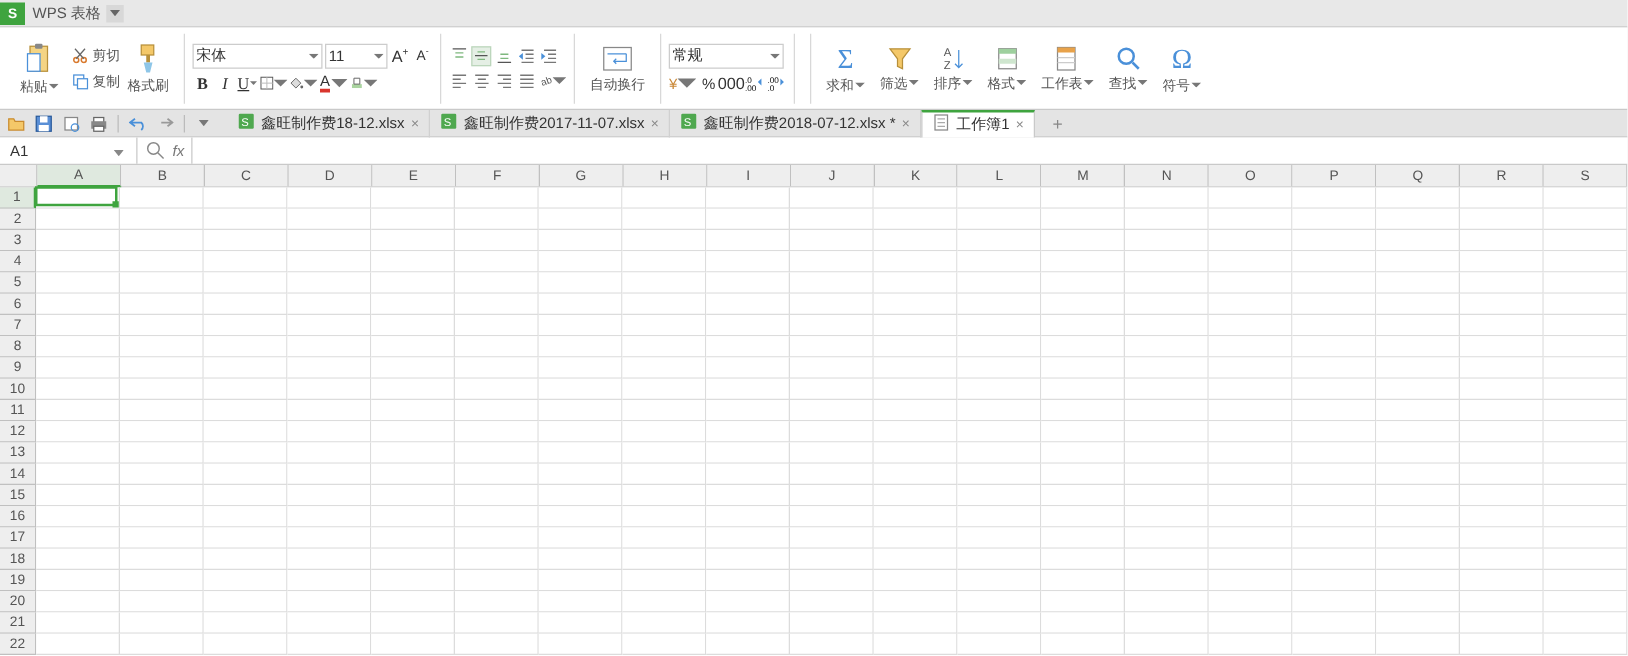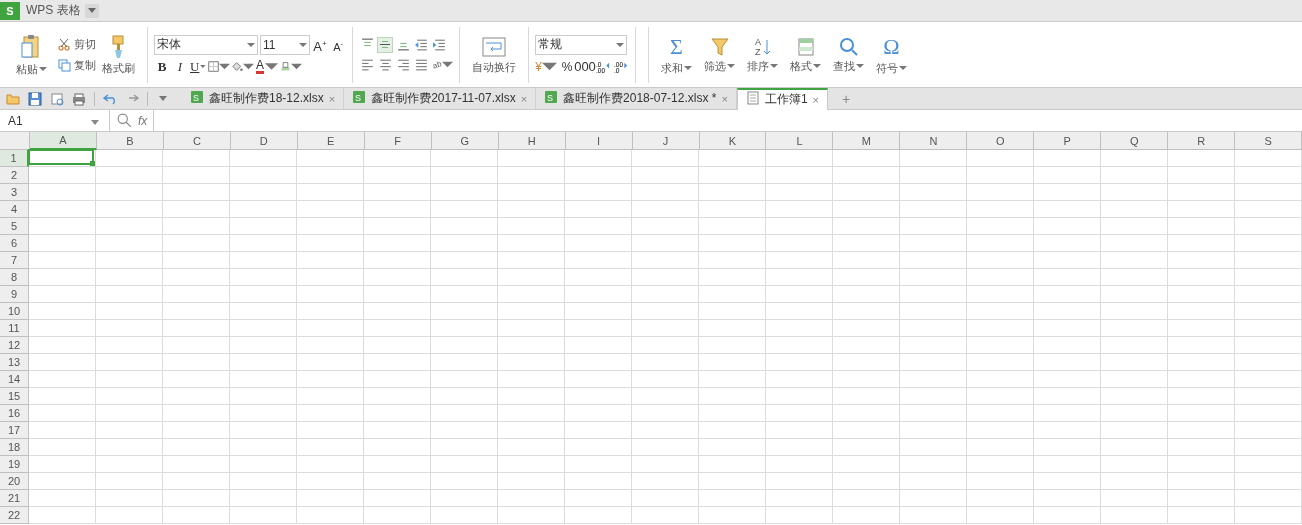--- a/index.html
+++ b/index.html
@@ -23,21 +23,21 @@
 .ribbon-group { display: flex; align-items: center; padding: 0 6px; position: relative; height:100%;}
 .ribbon-sep { width: 1px; background: #d8d8d8; height: 56px; align-self:center; }
 .big-btn { display: flex; flex-direction: column; align-items: center; justify-content: center; padding: 2px 6px; height: 58px; cursor:pointer; gap:1px;}
 .big-btn .lbl { font-size: 11px; color:#555; display:flex; align-items:center; gap:1px;}
 .small-btn { display: flex; align-items: center; padding: 2px 4px; cursor:pointer; gap:3px; height:20px;}
 .stack { display: flex; flex-direction: column; gap:1px; justify-content:center;}
 .hstack { display:flex; align-items:center; gap:1px; }
 .font-select, .size-select { border:1px solid #ccc; height:20px; background:#fff; font-size:12px; padding:0 2px; display:flex; align-items:center; justify-content:space-between; cursor:pointer;}
 .font-select { width:104px; }
 .size-select { width:50px; }
-.font-row { display:flex; gap:2px; align-items:flex-end; }
+.font-row { display:flex; gap:2px; align-items:center; }
 .ic { width:16px; height:16px; display:flex; align-items:center; justify-content:center; }
 .ic svg { width:15px; height:15px; }
 .lbl-tiny { font-size:11px; color:#555; }
 
 
 .qat-row { background:#e4e4e4; height:22px; display:flex; align-items:center; border-bottom:1px solid #c9c9c9; padding:0 4px; gap:4px;}
 .qat-btn { width:18px; height:18px; display:flex; align-items:center; justify-content:center; cursor:pointer;}
 .qat-sep { width:1px; height:14px; background:#bbb; margin:0 2px;}
 .file-tabs { display:flex; align-items:center; margin-left:6px; gap:0;}
 .file-tab { display:flex; align-items:center; padding: 2px 8px; gap:5px; border-right:1px solid #d0d0d0; cursor:pointer; height:22px;}
@@ -389,20 +389,34 @@
         </span>
     </div>
     <div class="big-btn">
       <svg width="20" height="22" viewBox="0 0 20 22">
           <rect x="3" y="3" width="14" height="16" fill="#fff" stroke="#888"></rect>
           <rect x="3" y="3" width="14" height="4" fill="#9ed09e"></rect>
           <rect x="3" y="11" width="14" height="4" fill="#cfe6cf"></rect>
         </svg>
       <span class="lbl">
           <span>格式</span>
+          <svg width="8" height="4" viewBox="0 0 8 4">
+            <path d="M0 0 L8 0 L4 4 Z" fill="#777"></path>
+          </svg>
+        </span>
+    </div>
+    <div class="big-btn">
+      <svg width="22" height="22" viewBox="0 0 22 22">
+          <rect x="3" y="2" width="14" height="18" fill="#fff" stroke="#888"></rect>
+          <rect x="3" y="2" width="14" height="4" fill="#e8a24a"></rect>
+          <line x1="3" y1="10" x2="17" y2="10" stroke="#ccc"></line>
+          <line x1="3" y1="14" x2="17" y2="14" stroke="#ccc"></line>
+        </svg>
+      <span class="lbl">
+          <span>工作表</span>
           <svg width="8" height="4" viewBox="0 0 8 4">
             <path d="M0 0 L8 0 L4 4 Z" fill="#777"></path>
           </svg>
         </span>
     </div>
     <div class="big-btn">
       <svg width="22" height="22" viewBox="0 0 22 22">
           <circle cx="9" cy="9" r="6" fill="none" stroke="#4a90d9" stroke-width="2"></circle>
           <line x1="14" y1="14" x2="19" y2="19" stroke="#4a90d9" stroke-width="2"></line>
         </svg>

